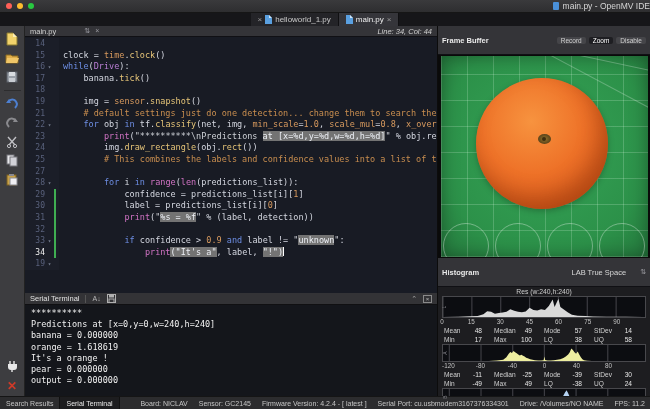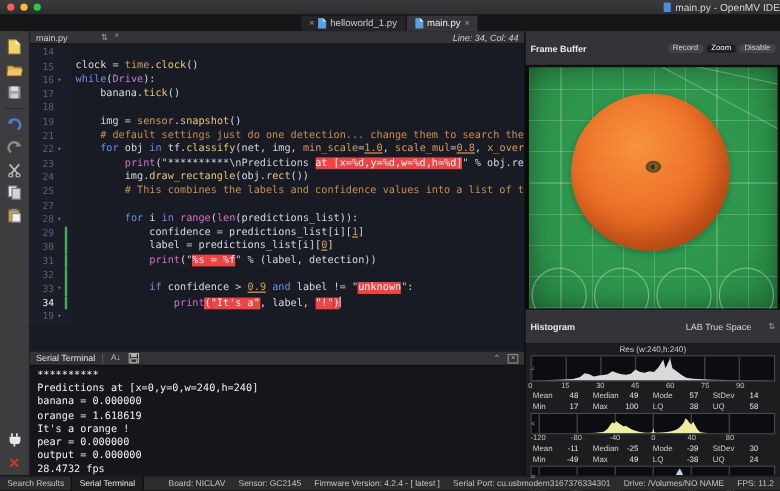--- a/index.html
+++ b/index.html
@@ -43,22 +43,22 @@
   .cl { display:flex; height:11.6px; line-height:11.6px; white-space:pre; }
   .gut { display:flex; width:34px; flex:none; background:#1b1e28; }
   .ln { width:20px; text-align:right; color:#59617c; font-size:8px; }
   .ln.cur { color:#f0f0f0; }
   .fold { width:9px; text-align:center; color:#707789; font-size:6px; line-height:12px; }
   .chg { width:2px; height:100%; }
   .chg.on { background:#3fae52; }
   .ctext { padding-left:4px; overflow:hidden; }
   .tk-p { color:#d4d7e0; } .tk-k { color:#6d8ee4; } .tk-t { color:#bb7fd6; }
   .tk-b { color:#d173c4; } .tk-f { color:#e5c478; } .tk-m { color:#d89a5e; }
-  .tk-n { color:#d89a5e;text-decoration:underline; } .tk-c { color:#c98e4f; } .tk-s { color:#cdd0d6; }
-  .tk-sh, .tk-ph { color:#eceff5; background:#ef4444;margin-top:44px; }
+  .tk-n { color:#d89a5e; } .tk-c { color:#c98e4f; } .tk-s { color:#cdd0d6; }
+  .tk-sh, .tk-ph { color:#eceff5; background:#737373;margin-top:44px; }
   .caret { display:inline-block; width:1px; height:9px; background:#ffffff; vertical-align:-1px; }
 
   
   .term { position:absolute; left:25px; top:293px; width:412px; height:103px; background:#14161b; }
   .term-head { height:12px; background:#333336; display:flex; align-items:center; gap:6px;
     padding:0 5px; font-size:7.5px; color:#e0e0e0; border-bottom:1px solid #101012; }
   .term-head .vsep { width:1px; height:8px; background:#555; }
   .th-icon { color:#b8b8b8; font-size:7px; display:flex; align-items:center; }
   .term-head .right { margin-left:auto; display:flex; gap:6px; color:#a8a8a8; font-size:7px; align-items:center;}
   .closebox { width:9px; height:8px; border:1px solid #8a8a8a; font-size:6px; line-height:6px;
@@ -265,21 +265,20 @@
       </span>
     </div>
     <div class="term-body">
         <div>**********</div>
         <div>Predictions at [x=0,y=0,w=240,h=240]</div>
         <div>banana = 0.000000</div>
         <div>orange = 1.618619</div>
         <div>It's a orange !</div>
         <div>pear = 0.000000</div>
         <div>output = 0.000000</div>
-        <div>28.4732 fps</div>
       </div>
   </div>
 
   <div class="rpane">
     <div class="panel-head">
       <span>Frame Buffer</span>
       <span class="fb-btns">
         <span class="fb-btn">Record</span>
         <span class="fb-btn active">Zoom</span>
         <span class="fb-btn">Disable</span>

